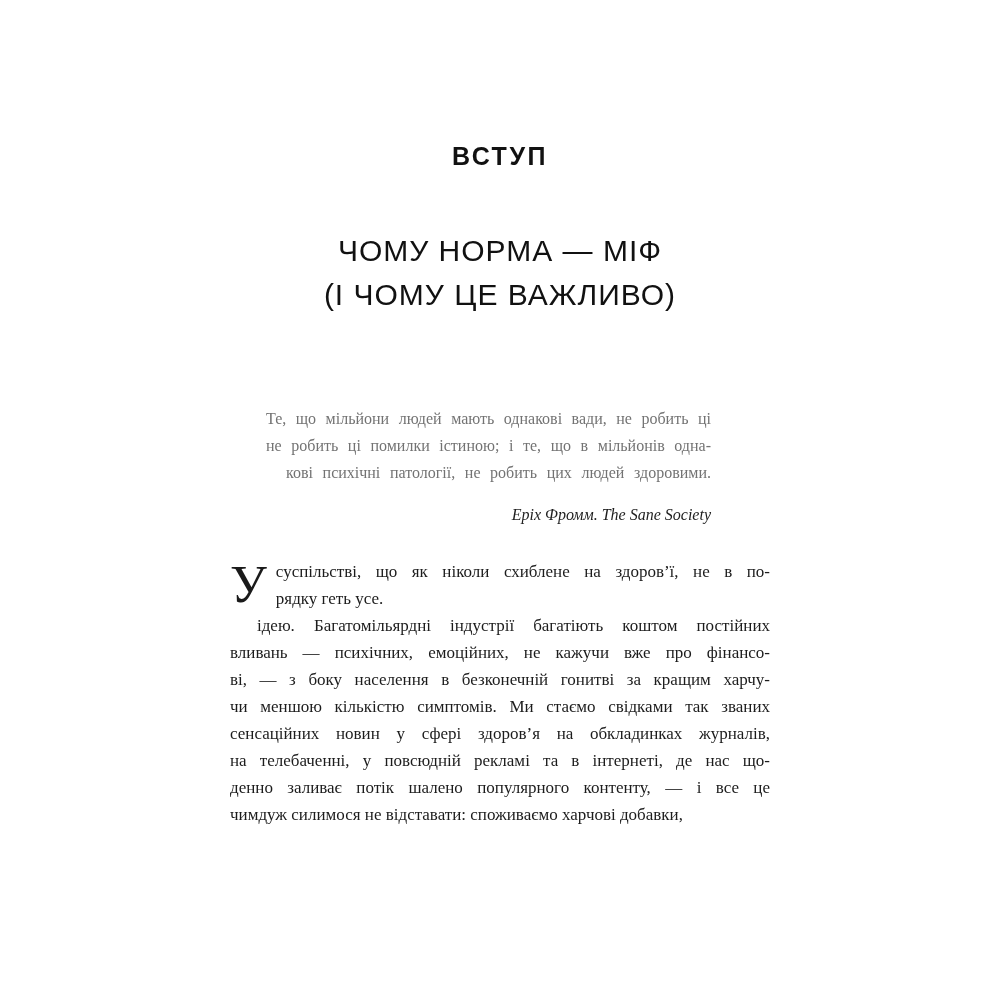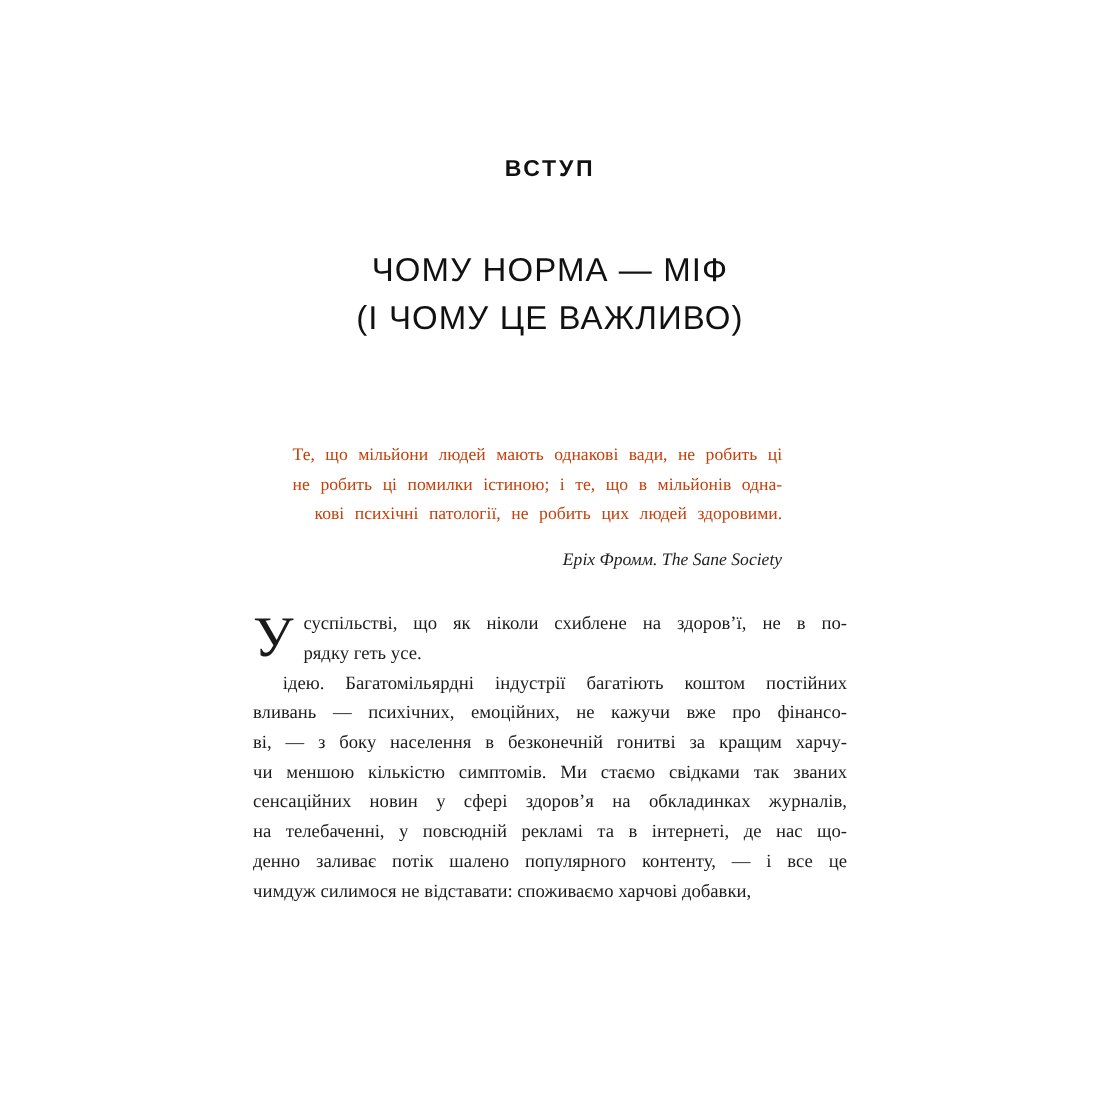--- a/index.html
+++ b/index.html
@@ -17,21 +17,21 @@
     font-family: "Liberation Serif", serif;
   }
   .content {
     width: 540px;
     margin: 0 auto;
     padding-top: 142px;
   }
   .section-label {
     font-family: "Liberation Sans", sans-serif;
     font-weight: 700;
-    font-size: 21px;
+    font-size: 25px;
     letter-spacing: 2.5px;
     text-align: center;
     color: #111111;
   }
   .chapter-title {
     margin: 58px 0 0 0;
     font-family: "Liberation Sans", sans-serif;
     font-weight: 400;
     font-size: 30px;
     line-height: 44px;
@@ -39,21 +39,21 @@
     color: #111111;
   }
   .cline { text-align: center; }
   .epigraph {
     margin: 88px 0 0 36px;
     width: 445px;
   }
   .epigraph-lines {
     font-size: 16px;
     line-height: 27px;
-    color: #c2410c;
+    color: #737373;
   }
   .attribution {
     margin-top: 16px;
     font-style: italic;
     font-size: 16px;
     line-height: 26px;
     text-align: right;
     color: #1e1e1e;
   }
   .body-text {

